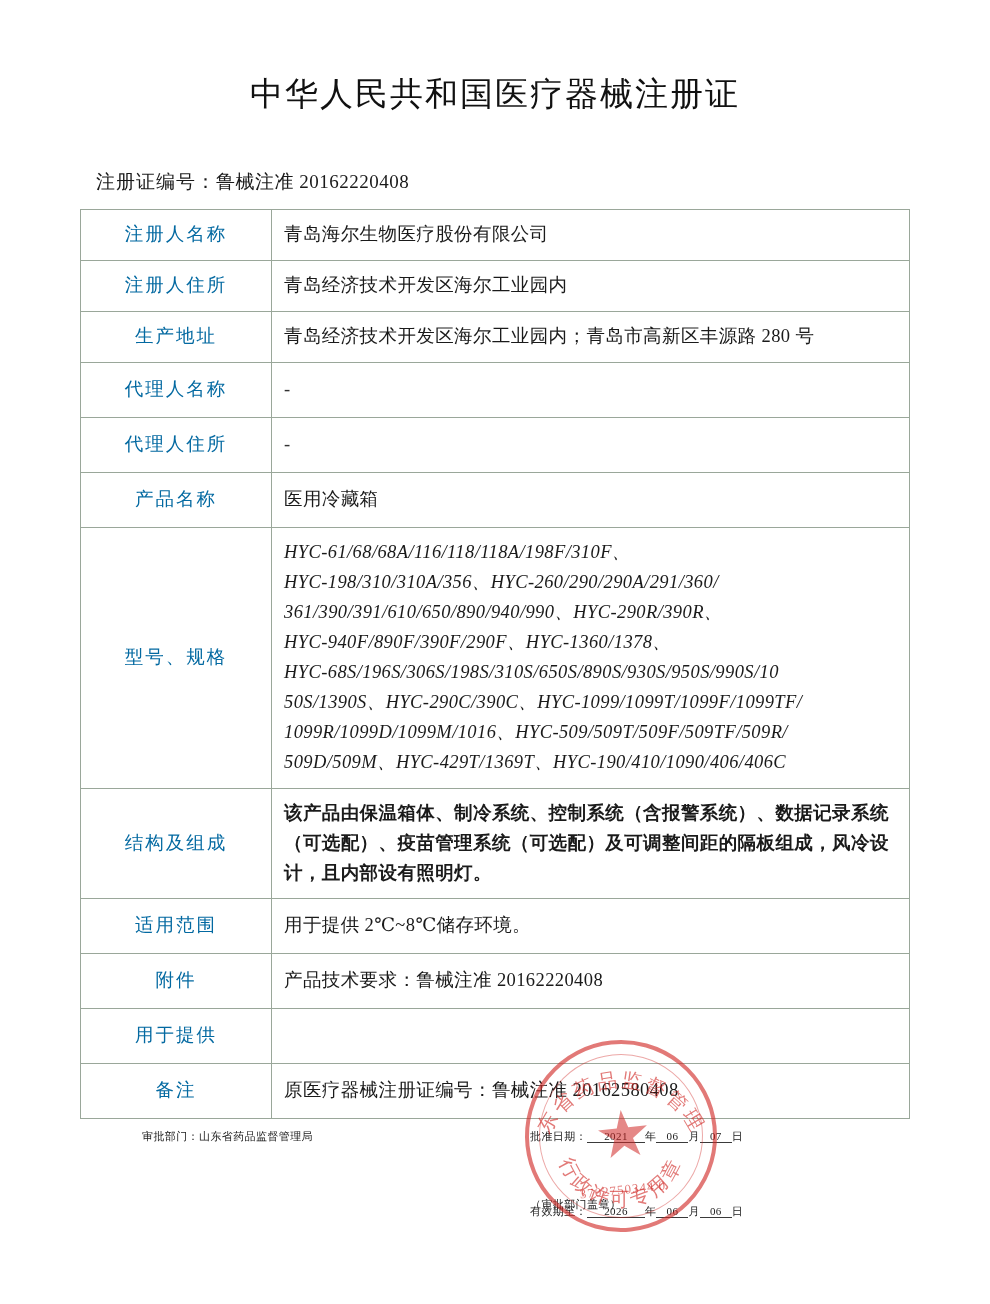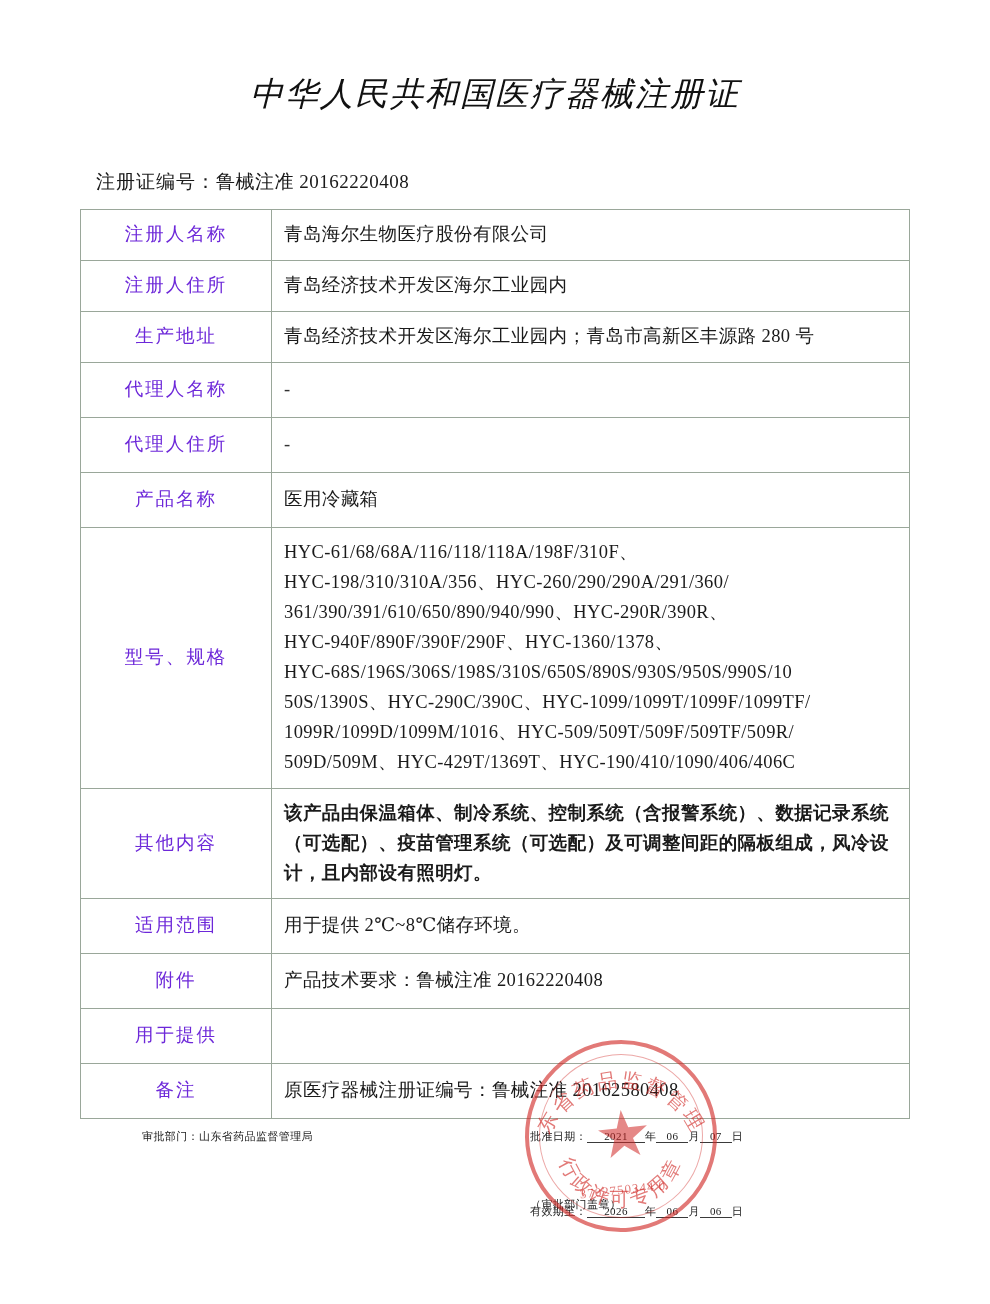--- a/index.html
+++ b/index.html
@@ -24,21 +24,20 @@
   }
 
   .doc-title {
     text-align: center;
     font-size: 33px;
     letter-spacing: 2px;
     font-weight: 500;
     margin: 0;
     padding-top: 72px;
     color: #111;
-    font-style: italic;
   }
 
   .reg-number-line {
     font-size: 19px;
     margin: 52px 0 14px 0;
     padding-left: 96px;
     letter-spacing: 0.5px;
   }
 
   .reg-number-line .label {
@@ -60,41 +59,42 @@
     vertical-align: middle;
     font-size: 18.5px;
     line-height: 1.62;
     padding: 10px 12px;
   }
 
   td.key {
     width: 166px;
     text-align: center;
     letter-spacing: 2px;
-    color: #6d28d9;
+    color: #0369a1;
     padding: 10px 4px;
   }
 
   td.val {
     text-align: left;
     padding-left: 14px;
     letter-spacing: 0.4px;
   }
 
   td.val.dash {
     color: #333;
     letter-spacing: 0;
   }
 
   .models {
     font-family: "Liberation Serif", "DejaVu Serif", serif;
     line-height: 1.88;
     font-size: 18.5px;
     letter-spacing: 0.1px;
     word-break: break-all;
+    font-style: italic;
   }
 
   .structure {
     line-height: 1.78;
     font-weight: bold;
   }
 
   td.val.tall {
     padding-top: 12px;
     padding-bottom: 12px;
@@ -252,21 +252,21 @@
           <div>HYC-198/310/310A/356、HYC-260/290/290A/291/360/</div>
           <div>361/390/391/610/650/890/940/990、HYC-290R/390R、</div>
           <div>HYC-940F/890F/390F/290F、HYC-1360/1378、</div>
           <div>HYC-68S/196S/306S/198S/310S/650S/890S/930S/950S/990S/10</div>
           <div>50S/1390S、HYC-290C/390C、HYC-1099/1099T/1099F/1099TF/</div>
           <div>1099R/1099D/1099M/1016、HYC-509/509T/509F/509TF/509R/</div>
           <div>509D/509M、HYC-429T/1369T、HYC-190/410/1090/406/406C</div>
         </td>
       </tr>
       <tr>
-        <td class="key">其他内容</td>
+        <td class="key">结构及组成</td>
         <td class="val structure">该产品由保温箱体、制冷系统、控制系统（含报警系统）、数据记录系统（可选配）、疫苗管理系统（可选配）及可调整间距的隔板组成，风冷设计，且内部设有照明灯。</td>
       </tr>
       <tr>
         <td class="key">适用范围</td>
         <td class="val tall">用于提供 2℃~8℃储存环境。</td>
       </tr>
       <tr>
         <td class="key">附件</td>
         <td class="val tall">产品技术要求：鲁械注准 20162220408</td>
       </tr>

